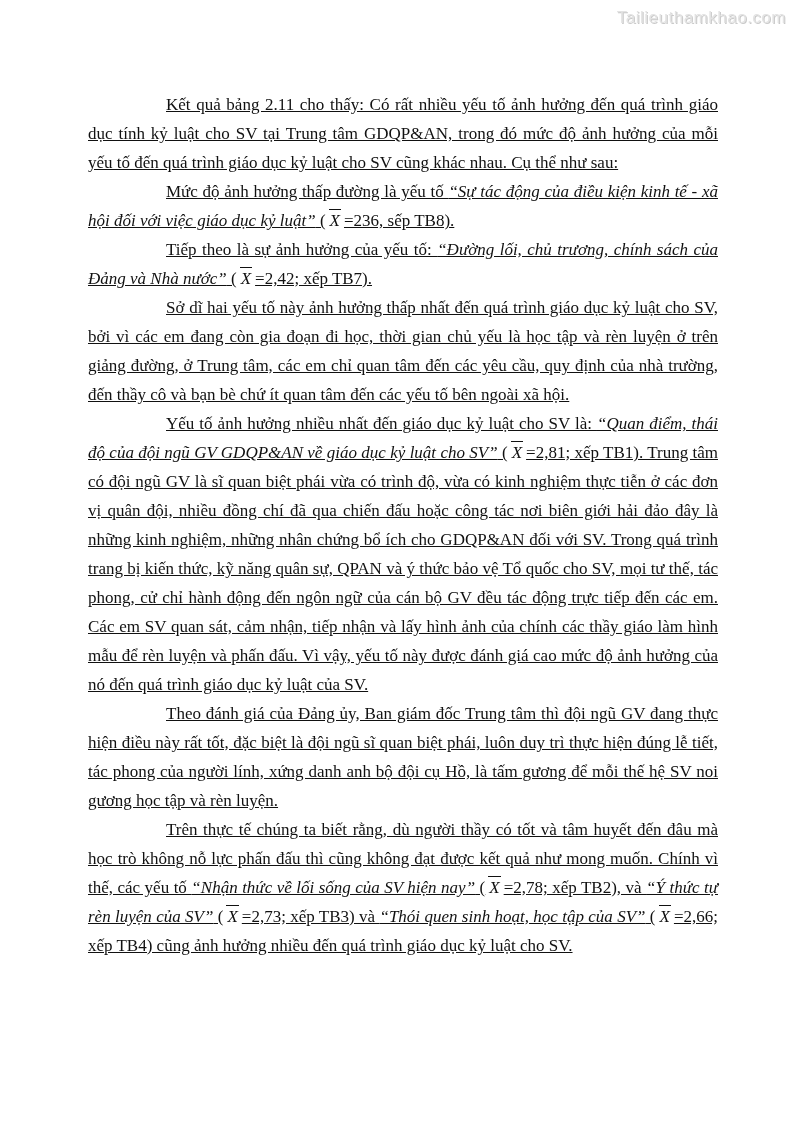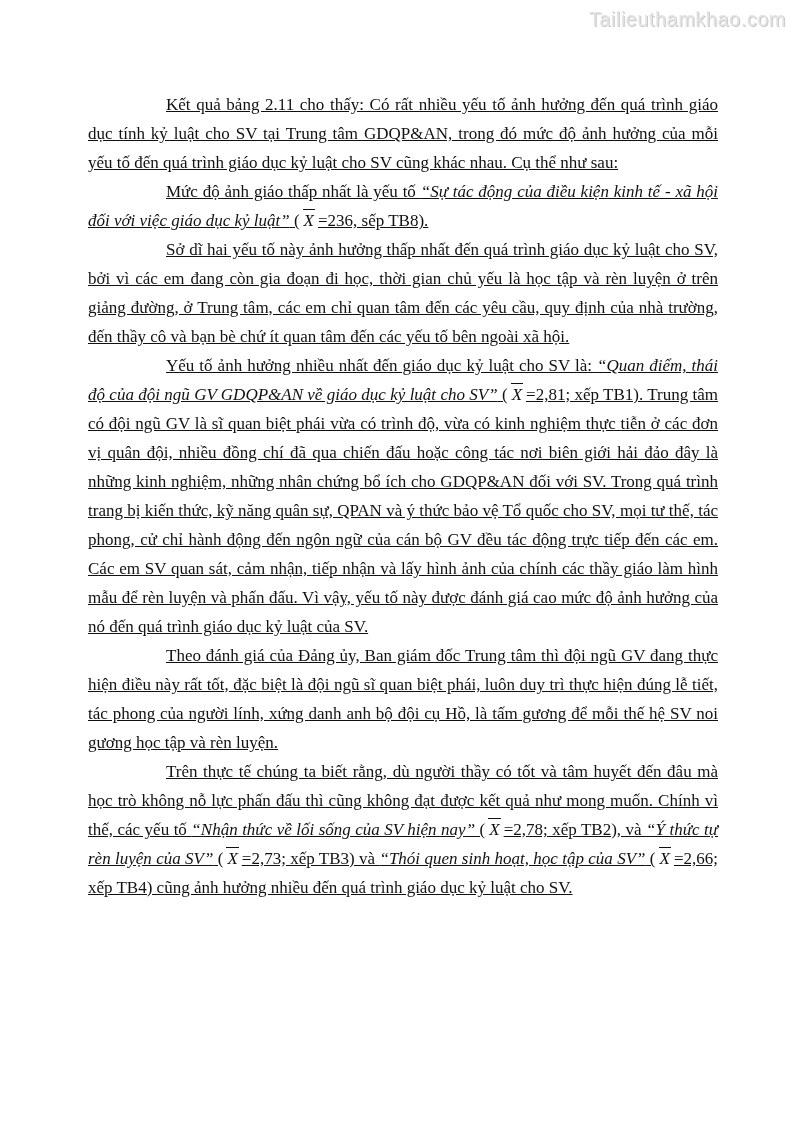--- a/index.html
+++ b/index.html
@@ -18,21 +18,21 @@
   .page {
     position: absolute;
     inset: 0;
     background: #ffffff;
   }
   .watermark {
     position: absolute;
     top: 8px;
     right: 8px;
     font-family: "Liberation Sans", "DejaVu Sans", sans-serif;
-    font-size: 20px;
+    font-size: 17px;
     color: #e3e3e3;
     text-shadow: 1px 1px 0 #c9c9c9;
     letter-spacing: 0.5px;
     user-select: none;
   }
   .content {
     position: absolute;
     top: 90px;
     left: 88px;
     width: 630px;
@@ -84,21 +84,22 @@
 </style>
 </head>
 <body>
 
 <div class="page">
 
   <div class="watermark">Tailieuthamkhao.com</div>
 
   <div class="content">
       <p class="para"><span class="run-normal">Kết quả bảng 2.11 cho thấy: Có rất nhiều yếu tố ảnh hưởng đến quá trình giáo dục tính kỷ luật cho SV tại Trung tâm GDQP&amp;AN, trong đó mức độ ảnh hưởng của mỗi yếu tố đến quá trình giáo dục kỷ luật cho SV cũng khác nhau. Cụ thể như sau:</span></p>
-      <p class="para"><span class="run-normal">Mức độ ảnh giáo thấp nhất là yếu tố </span><span class="run-italic">“Sự tác động của điều kiện kinh tế - xã hội đối với việc giáo dục kỷ luật”</span><span class="run-normal"> (</span><span class="run-xbar">X</span><span class="run-normal">=236, sếp TB8).</span></p>
+      <p class="para"><span class="run-normal">Mức độ ảnh hưởng thấp đường là yếu tố </span><span class="run-italic">“Sự tác động của điều kiện kinh tế - xã hội đối với việc giáo dục kỷ luật”</span><span class="run-normal"> (</span><span class="run-xbar">X</span><span class="run-normal">=236, sếp TB8).</span></p>
+      <p class="para"><span class="run-normal">Tiếp theo là sự ảnh hưởng của yếu tố: </span><span class="run-italic">“Đường lối, chủ trương, chính sách của Đảng và Nhà nước”</span><span class="run-normal"> (</span><span class="run-xbar">X</span><span class="run-normal">=2,42; xếp TB7).</span></p>
       <p class="para"><span class="run-normal">Sở dĩ hai yếu tố này ảnh hưởng thấp nhất đến quá trình giáo dục kỷ luật cho SV, bởi vì các em đang còn gia đoạn đi học, thời gian chủ yếu là học tập và rèn luyện ở trên giảng đường, ở Trung tâm, các em chỉ quan tâm đến các yêu cầu, quy định của nhà trường, đến thầy cô và bạn bè chứ ít quan tâm đến các yếu tố bên ngoài xã hội.</span></p>
       <p class="para"><span class="run-normal">Yếu tố ảnh hưởng nhiều nhất đến giáo dục kỷ luật cho SV là: </span><span class="run-italic">“Quan điểm, thái độ của đội ngũ GV GDQP&amp;AN về giáo dục kỷ luật cho SV”</span><span class="run-normal"> (</span><span class="run-xbar">X</span><span class="run-normal">=2,81; xếp TB1). Trung tâm có đội ngũ GV là sĩ quan biệt phái vừa có trình độ, vừa có kinh nghiệm thực tiễn ở các đơn vị quân đội, nhiều đồng chí đã qua chiến đấu hoặc công tác nơi biên giới hải đảo đây là những kinh nghiệm, những nhân chứng bổ ích cho GDQP&amp;AN đối với SV. Trong quá trình trang bị kiến thức, kỹ năng quân sự, QPAN và ý thức bảo vệ Tổ quốc cho SV, mọi tư thế, tác phong, cử chỉ hành động đến ngôn ngữ của cán bộ GV đều tác động trực tiếp đến các em. Các em SV quan sát, cảm nhận, tiếp nhận và lấy hình ảnh của chính các thầy giáo làm hình mẫu để rèn luyện và phấn đấu. Vì vậy, yếu tố này được đánh giá cao mức độ ảnh hưởng của nó đến quá trình giáo dục kỷ luật của SV.</span></p>
       <p class="para"><span class="run-normal">Theo đánh giá của Đảng ủy, Ban giám đốc Trung tâm thì đội ngũ GV đang thực hiện điều này rất tốt, đặc biệt là đội ngũ sĩ quan biệt phái, luôn duy trì thực hiện đúng lễ tiết, tác phong của người lính, xứng danh anh bộ đội cụ Hồ, là tấm gương để mỗi thế hệ SV noi gương học tập và rèn luyện.</span></p>
       <p class="para"><span class="run-normal">Trên thực tế chúng ta biết rằng, dù người thầy có tốt và tâm huyết đến đâu mà học trò không nỗ lực phấn đấu thì cũng không đạt được kết quả như mong muốn. Chính vì thế, các yếu tố </span><span class="run-italic">“Nhận thức về lối sống của SV hiện nay”</span><span class="run-normal"> (</span><span class="run-xbar">X</span><span class="run-normal">=2,78; xếp TB2), và </span><span class="run-italic">“Ý thức tự rèn luyện của SV”</span><span class="run-normal"> (</span><span class="run-xbar">X</span><span class="run-normal">=2,73; xếp TB3) và </span><span class="run-italic">“Thói quen sinh hoạt, học tập của SV”</span><span class="run-normal"> (</span><span class="run-xbar">X</span><span class="run-normal">=2,66; xếp TB4) cũng ảnh hưởng nhiều đến quá trình giáo dục kỷ luật cho SV.</span></p>
     </div>
 
 
 </div>
 
 </body></html>

